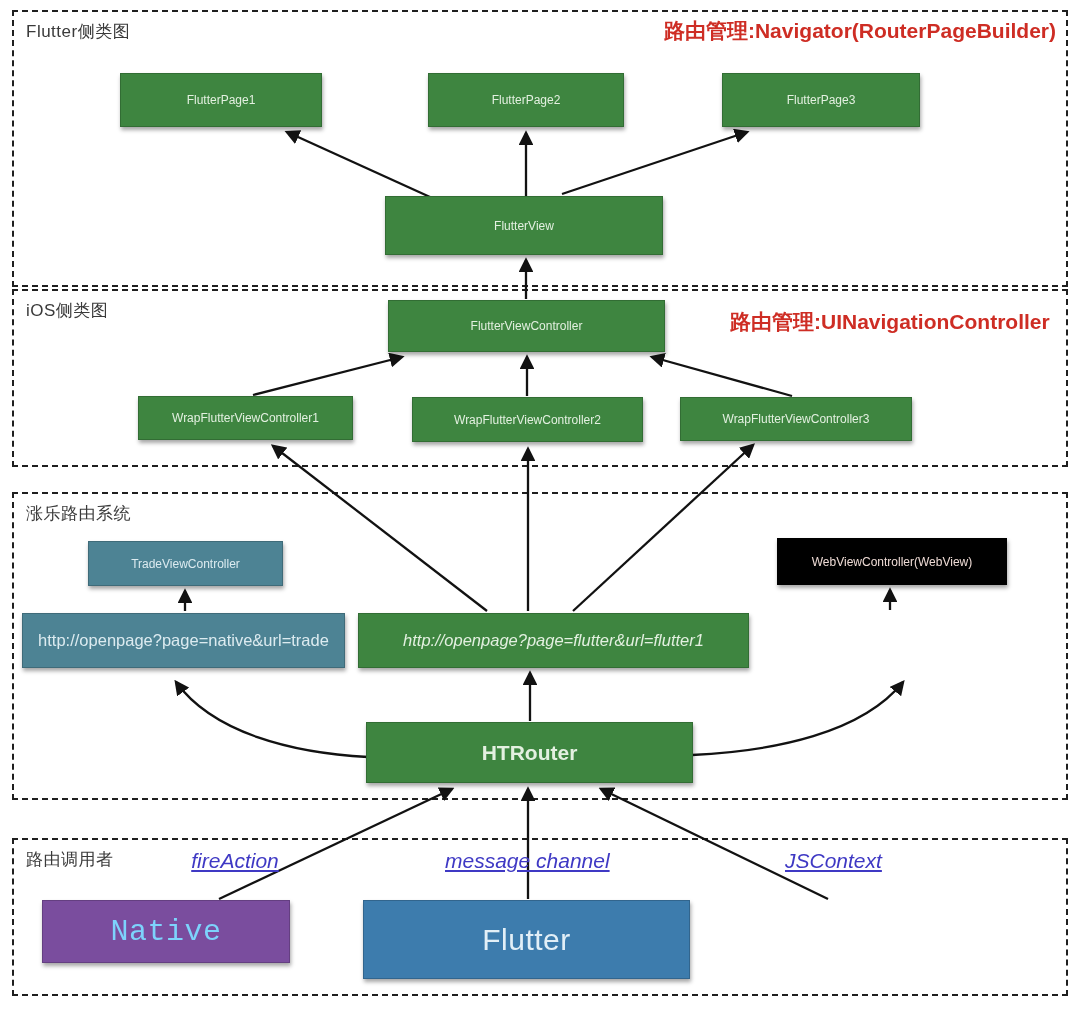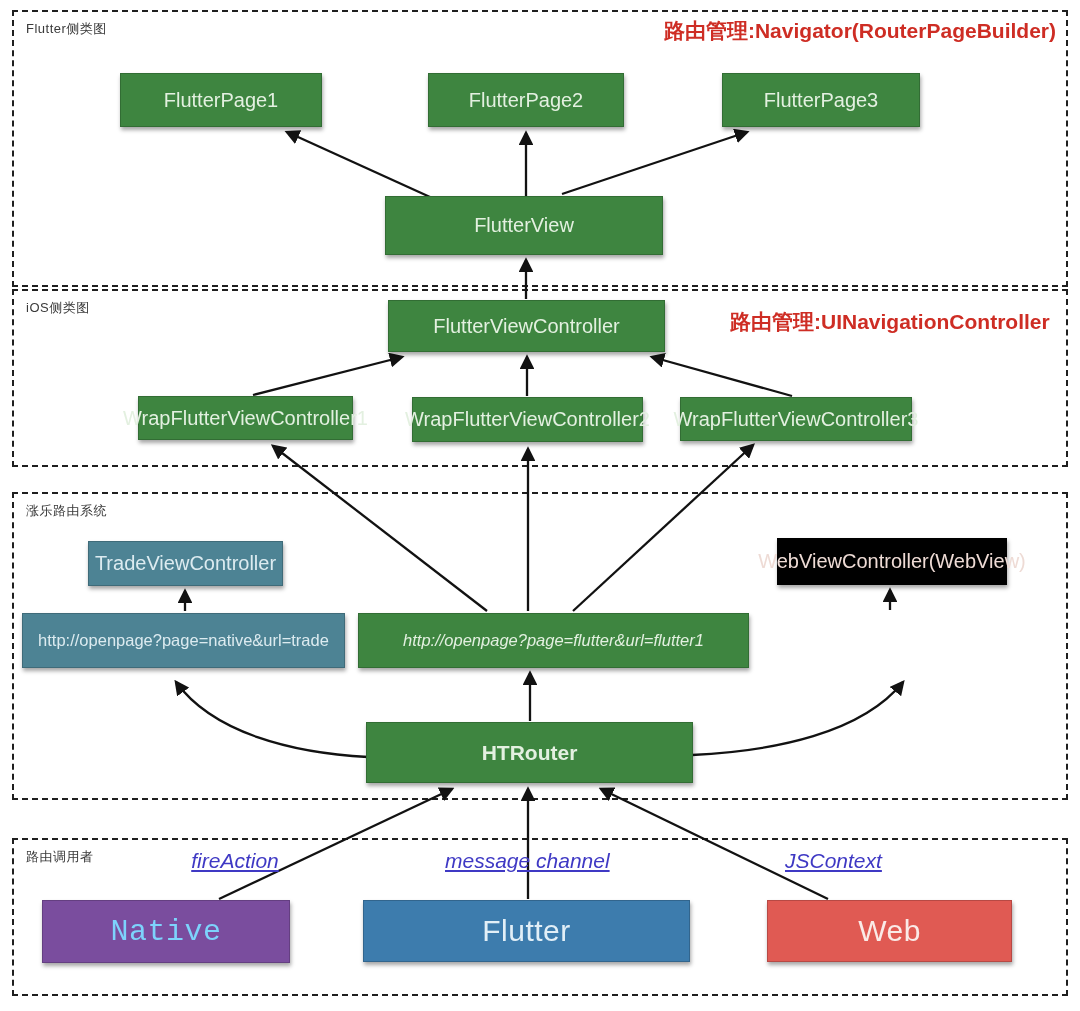--- a/index.html
+++ b/index.html
@@ -1,35 +1,35 @@
 <!DOCTYPE html>
 <html><head>
 <meta charset="utf-8">
 <style>
   html,body{margin:0;padding:0;background:#fff;}
   #canvas{
     position:relative;width:1080px;height:1011px;background:#ffffff;overflow:hidden;
     font-family:"Liberation Sans", sans-serif;
   }
   .section{position:absolute;border:2px dashed #1f1f1f;box-sizing:border-box;background:transparent;}
-  .sec-label{position:absolute;left:12px;top:8px;font-size:13px;color:#3a3a3a;letter-spacing:.5px;}
+  .sec-label{position:absolute;left:12px;top:8px;font-size:17px;color:#3a3a3a;letter-spacing:.5px;}
   .note{position:absolute;color:#ce2d24;font-weight:bold;font-size:21px;white-space:nowrap;}
   .node{
     position:absolute;display:flex;align-items:center;justify-content:center;
     box-sizing:border-box;text-align:center;
     box-shadow:1px 3px 4px rgba(0,0,0,.35);
     border:1px solid rgba(0,0,0,.18);
   }
   .green{background:#3e8540;color:#e3f0e0;}
   .teal{background:#4d8394;color:#dcebf0;}
   .brown{background:#000000;color:#eedbd5;}
   .purple{background:#7a4d9e;color:#7dd3fc;font-family:Liberation Mono, monospace;}
   .blue{background:#3d7cad;color:#e2eff7;}
   .red{background:#e05a53;color:#faeae7;}
-  .small{font-size:20px;justify-content:center;}
+  .small{font-size:12px;justify-content:center;}
   .url{font-size:16.5px;}
   .italic{font-style:italic;}
   .big{font-size:30px;letter-spacing:.5px;}
   .htrouter{font-size:21px;font-weight:bold;}
   .link{
     position:absolute;font-size:21px;font-style:italic;text-decoration:underline;
     color:#3f39c4;text-align:center;white-space:nowrap;
   }
   svg.overlay{position:absolute;left:0;top:0;width:1080px;height:1011px;pointer-events:none;}
   svg.overlay path,svg.overlay line{stroke:#121212;stroke-width:2.3;fill:none;}
@@ -130,20 +130,17 @@
     <span>HTRouter</span>
   </div>
 
   <div class="link" style="left:190px;top:849px;width:90px;">fireAction</div>
   <div class="link" style="left:445px;top:849px;width:160px;">message channel</div>
   <div class="link" style="left:785px;top:849px;width:90px;">JSContext</div>
 
   <div class="node purple big" style="left:42px;top:900px;width:248px;height:63px;">
     <span>Native</span>
   </div>
-  <div class="node blue big" style="left:363px;top:900px;width:327px;height:62px;">
+  <div class="node blue big" style="left:363px;top:900px;width:327px;height:79px;">
     <span>Flutter</span>
-  </div>
-  <div class="node red big" style="left:767px;top:900px;width:245px;height:62px;">
-    <span>Web</span>
   </div>
 
 </div>
 
 </body></html>

